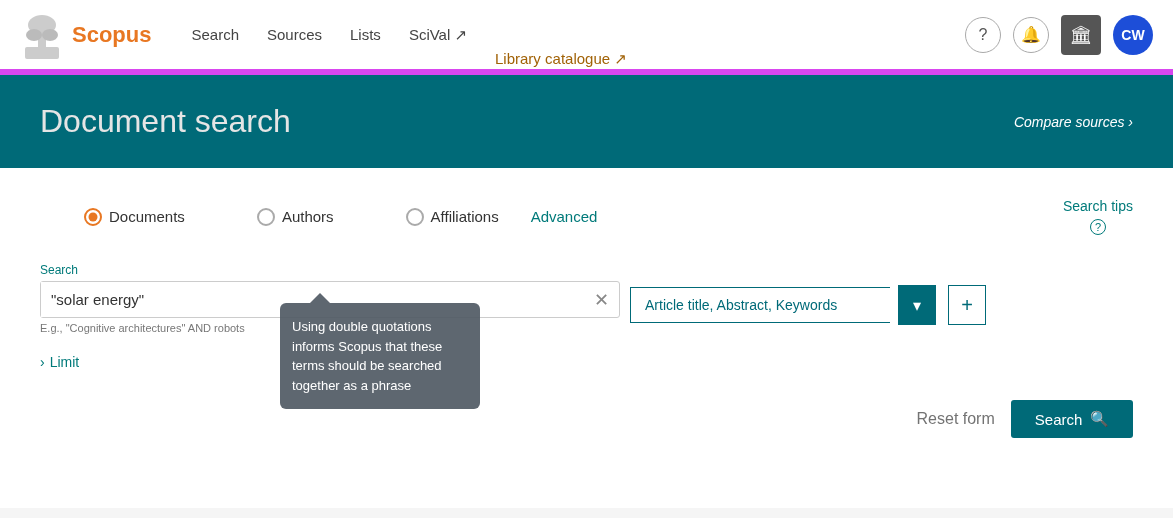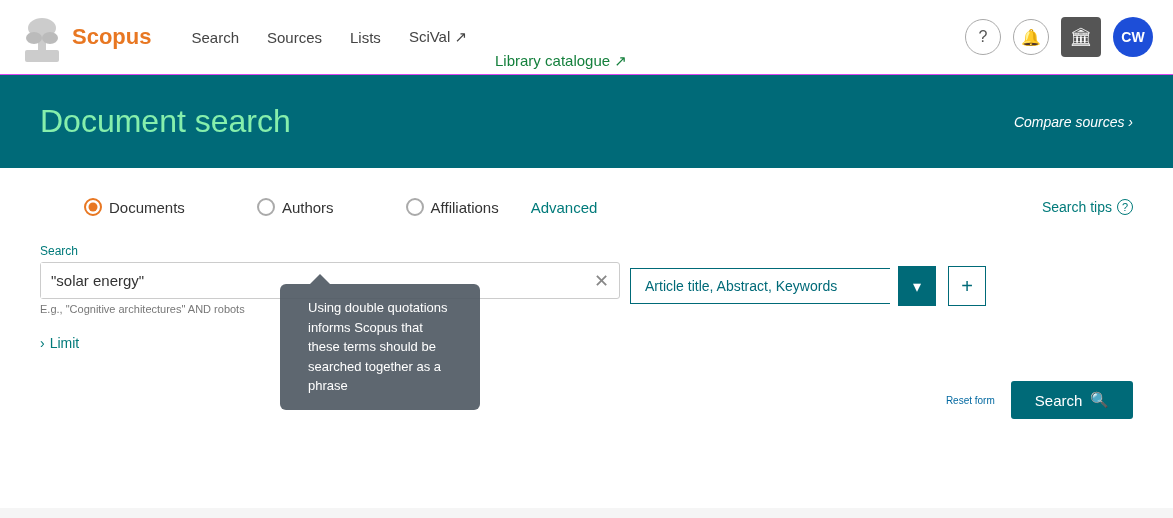--- a/index.html
+++ b/index.html
@@ -1,21 +1,21 @@
 <!DOCTYPE html>
 <html><head>
   <meta charset="utf-8">
   <style>
     * { box-sizing: border-box; margin: 0; padding: 0; }
     body { font-family: Arial, sans-serif; background: #f5f5f5; min-width: 1173px; }
 
     
     .header {
       background: #fff;
-      border-bottom: 1px solid #d946ef;
+      border-bottom: 6px solid #d946ef;
       display: flex;
       align-items: center;
       padding: 0 20px;
       height: 75px;
     }
     .logo-area {
       display: flex;
       align-items: center;
       margin-right: 40px;
     }
@@ -40,21 +40,21 @@
       font-size: 15px;
       cursor: pointer;
       text-decoration: none;
     }
     .nav-item-external {
       display: flex;
       align-items: center;
       gap: 3px;
     }
     .nav-library {
-      color: #15803d;
+      color: #a16207;
       margin-top: 48px;
     }
     .header-icons {
       display: flex;
       align-items: center;
       gap: 12px;
     }
     .icon-btn {
       width: 36px;
       height: 36px;
@@ -96,21 +96,21 @@
 
     
     .hero {
       background: #006a78;
       padding: 28px 40px;
       display: flex;
       align-items: center;
       justify-content: space-between;
     }
     .hero-title {
-      color: #86efac;
+      color: #e5e5e5;
       font-size: 32px;
       font-weight: 400;
     }
     .compare-link {
       color: #fff;
       font-size: 14px;
       cursor: pointer;
       display: flex;
       align-items: center;
       gap: 4px;
@@ -173,20 +173,21 @@
       margin-left: 4px;
     }
     .search-tips-link {
       margin-left: auto;
       color: #007a7a;
       font-size: 14px;
       cursor: pointer;
       display: flex;
       align-items: center;
       gap: 5px;
+      flex-direction: column;
     }
 
     
     .search-row {
       display: flex;
       align-items: flex-start;
       gap: 10px;
       margin-bottom: 8px;
       position: relative;
     }
@@ -275,21 +276,21 @@
     .tooltip-container {
       position: absolute;
       left: 240px;
       top: 40px;
       z-index: 10;
     }
     .tooltip-box {
       background: rgba(80,90,100,0.92);
       color: #fff;
       border-radius: 6px;
-      padding: 14px 28px;
+      padding: 14px 12px;
       font-size: 13px;
       max-width: 200px;
       line-height: 1.5;
       position: relative;
     }
     .tooltip-arrow {
       position: absolute;
       top: -10px;
       left: 30px;
       width: 0;
@@ -319,22 +320,22 @@
     .bottom-actions {
       display: flex;
       justify-content: flex-end;
       align-items: center;
       gap: 16px;
       margin-top: 10px;
     }
     .reset-btn {
       background: none;
       border: none;
-      color: #0369a1;
-      font-size: 10px;
+      color: #737373;
+      font-size: 16px;
       cursor: pointer;
     }
     .search-btn {
       background: #006a78;
       color: #fff;
       border: none;
       border-radius: 3px;
       padding: 10px 24px;
       font-size: 15px;
       cursor: pointer;

